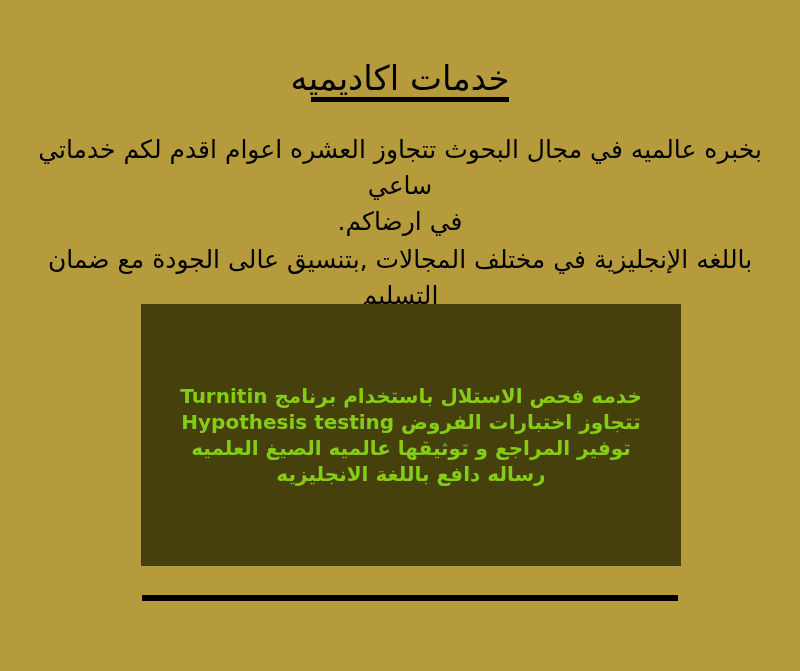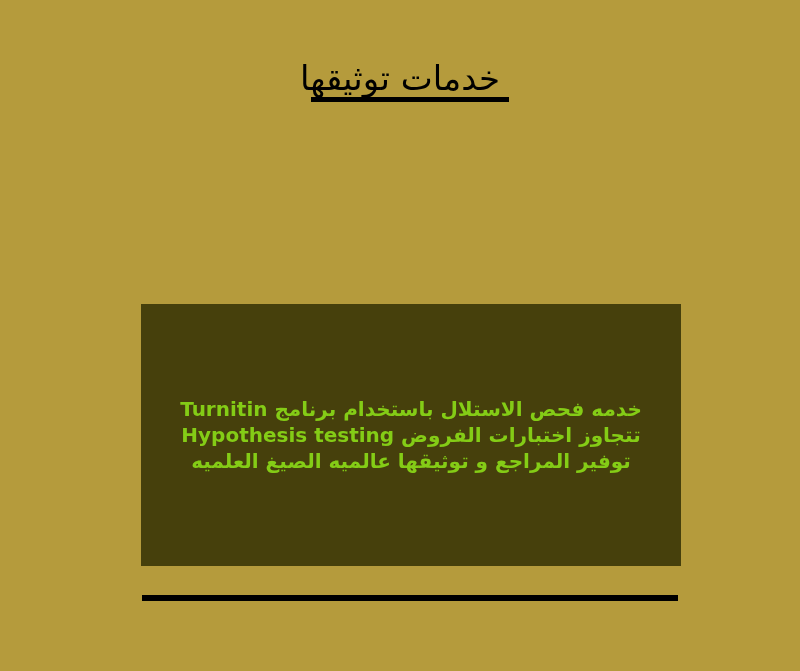--- a/index.html
+++ b/index.html
@@ -112,28 +112,35 @@
     height: 6px;
     background: #000000;
   }
 </style>
 </head>
 <body>
 
 <div class="slide">
 
   <div class="title-block">
-    <span class="title-text">خدمات توثيقها</span>
+    <span class="title-text">خدمات اكاديميه</span>
   </div>
   <div class="title-underline"></div>
 
+  <div class="body-block">
+    <p class="para">بخبره عالميه في مجال البحوث تتجاوز العشره اعوام اقدم لكم خدماتي ساعي
+في ارضاكم.</p>
+    <p class="para">باللغه الإنجليزية في مختلف المجالات ,بتنسيق عالى الجودة مع ضمان التسليم
+في الوقت المحدد وإمكانية تسليمه بصيغ مختلفه .</p>
+  </div>
 
   <div class="services-box">
     <div class="services-list">
       <div class="service-item">خدمه فحص الاستلال باستخدام برنامج Turnitin</div>
       <div class="service-item">تتجاوز اختبارات الفروض Hypothesis testing</div>
       <div class="service-item">توفير المراجع و توثيقها عالميه الصيغ العلميه</div>
+      <div class="service-item">رساله دافع باللغة الانجليزيه</div>
     </div>
   </div>
 
   <div class="bottom-rule"></div>
 
 </div>
 
 </body></html>

